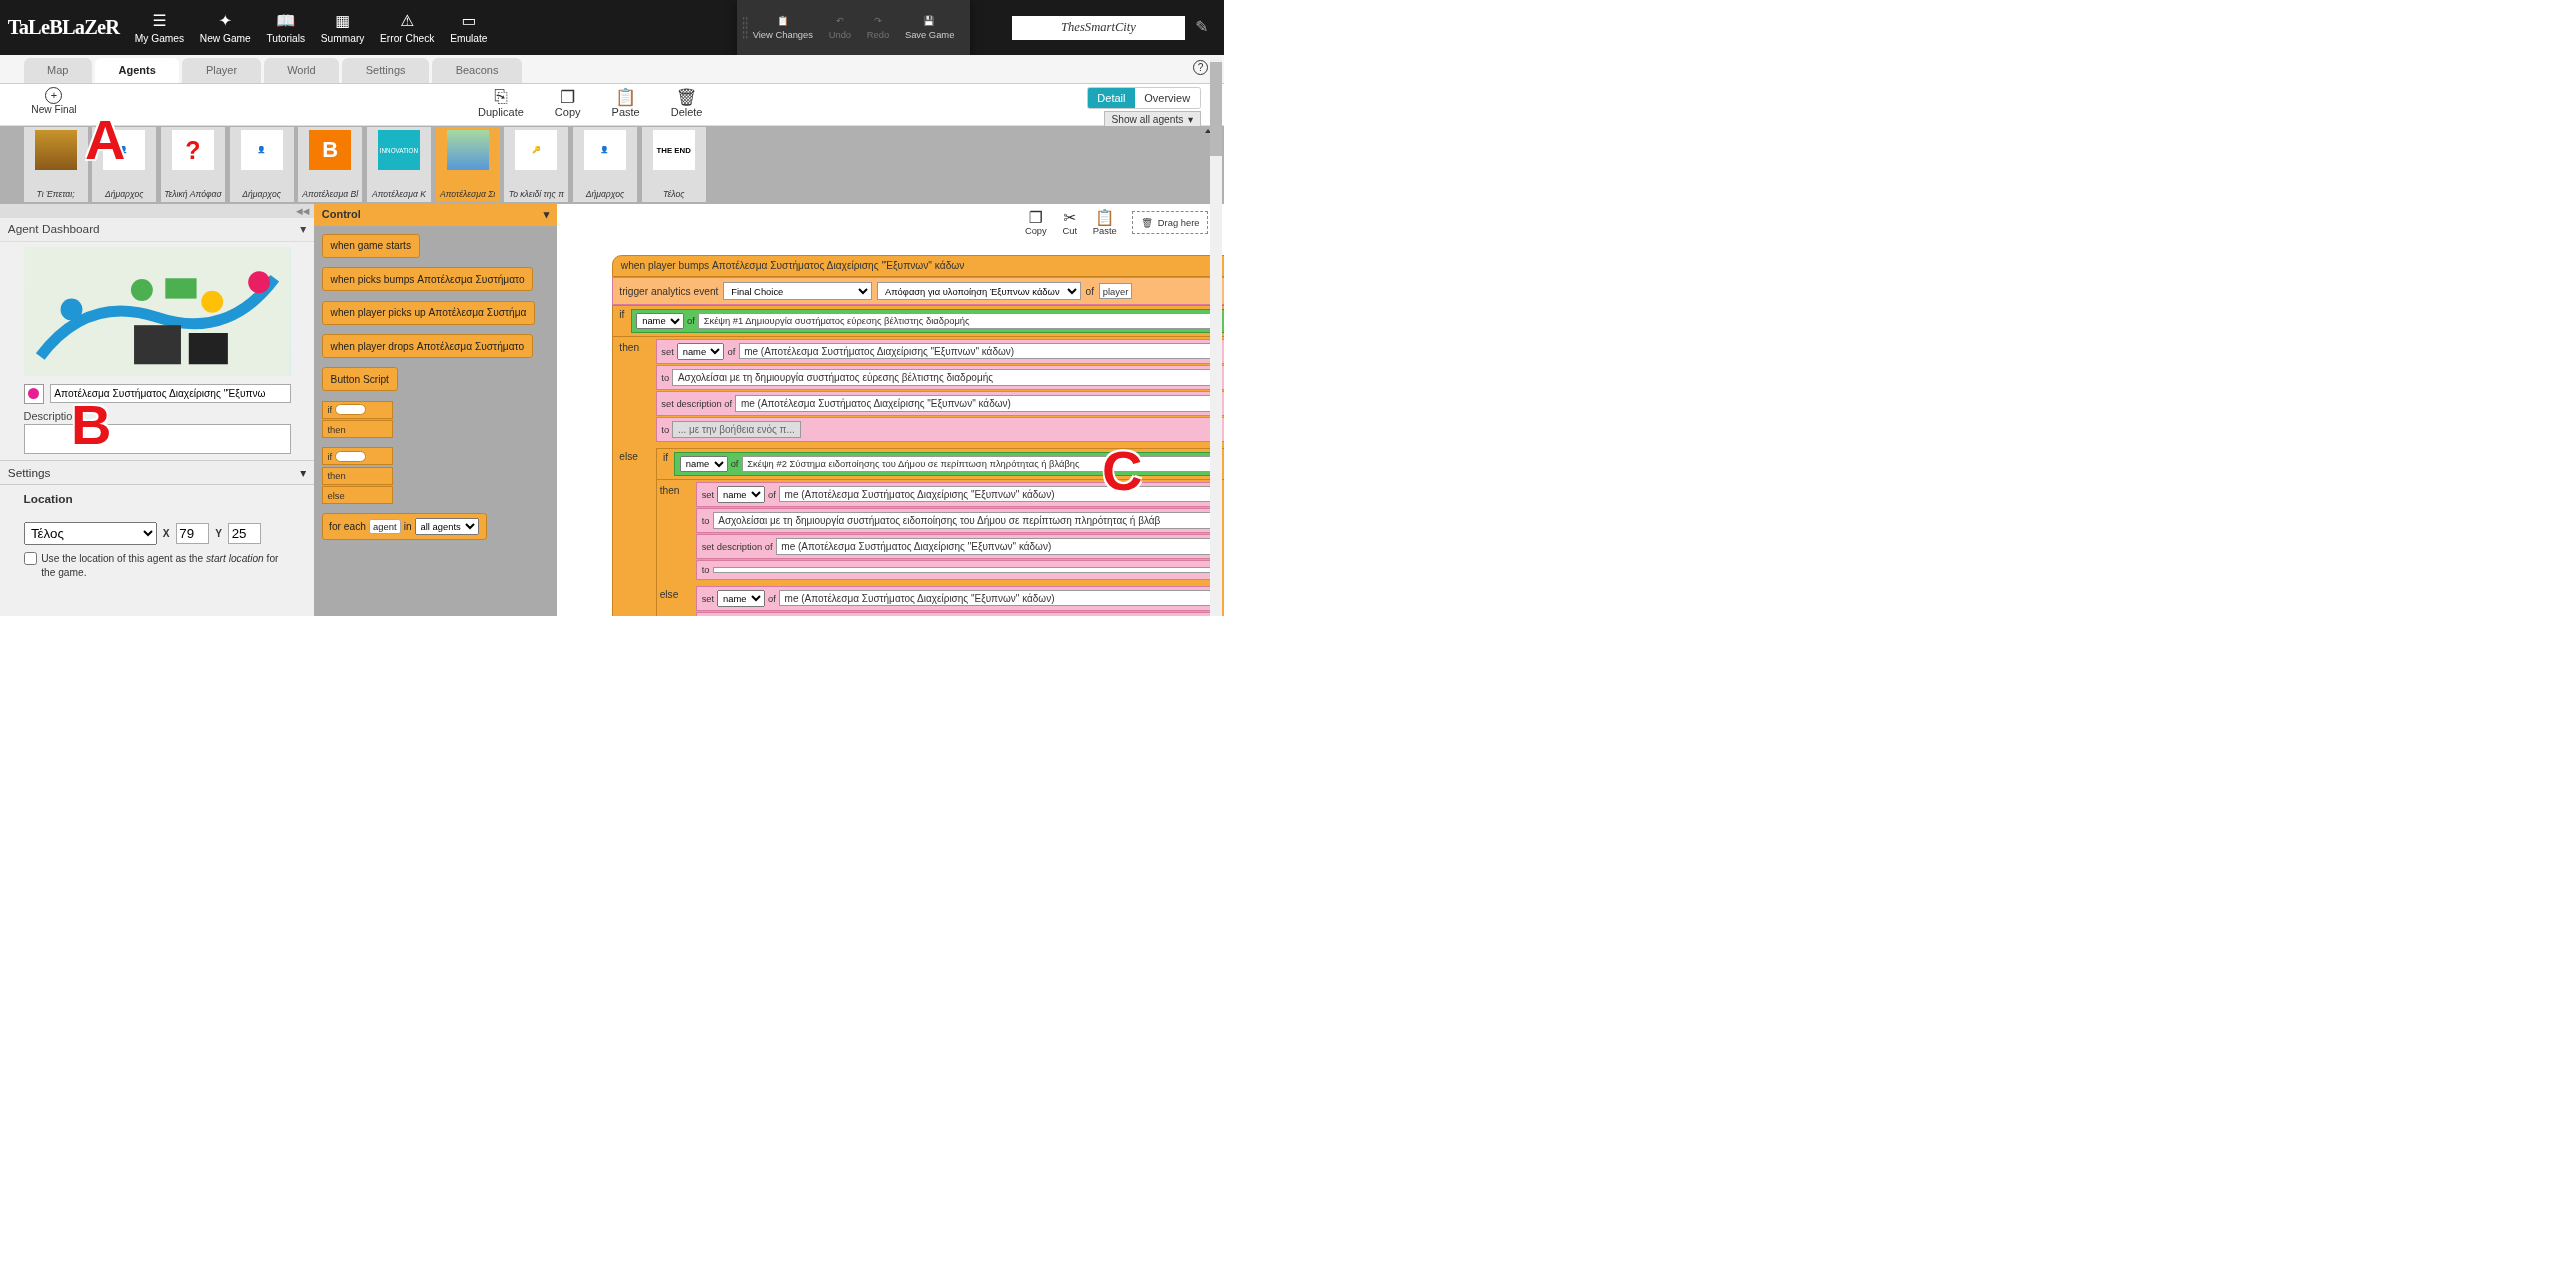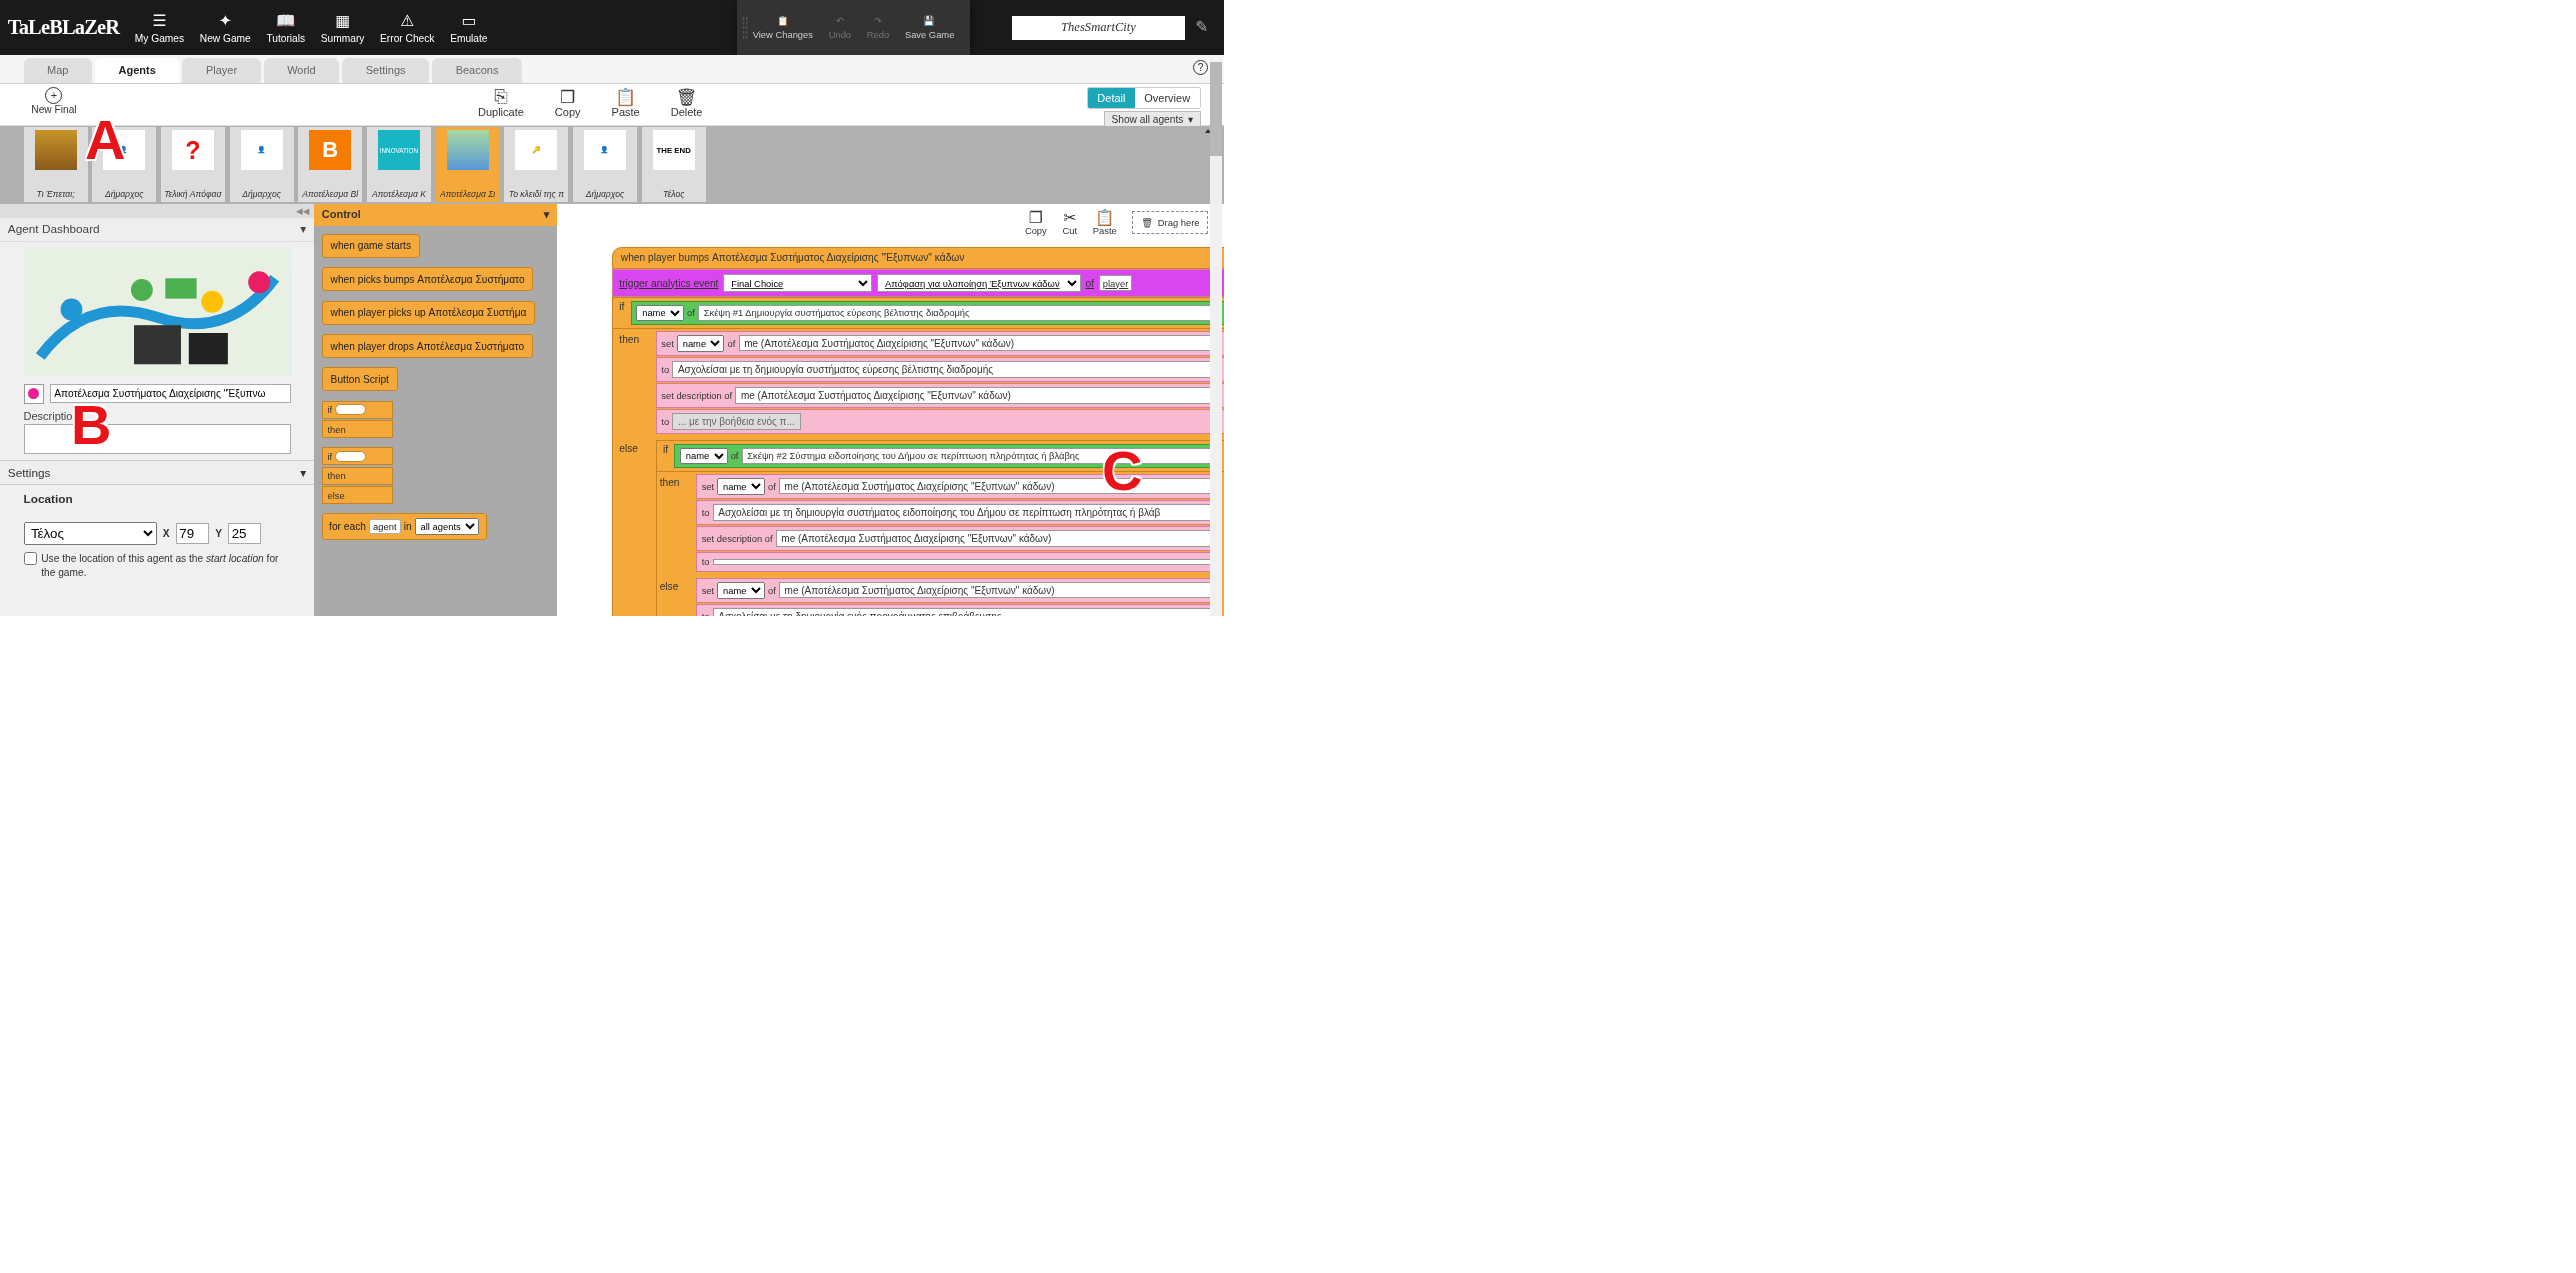--- a/index.html
+++ b/index.html
@@ -78,23 +78,23 @@
 .palblock.for { display:flex; gap:3.1px; align-items:center; padding:3.9px 6.3px;}
 .palblock.for .slot { background:#fff; padding:0.8px 3.1px; border-radius:2.4px; border:0.8px solid #aaa; font-size:9.4px;}
 .palblock.for select {font-size:9.4px; padding:0.8px;}
 
 
 .workspace { flex: 1; background: #fff; position: relative; overflow: hidden; }
 .wsactions { position: absolute; right: 15.7px; top: 4.7px; display: flex; gap: 15.7px; align-items: center; }
 .wsact { display: flex; flex-direction: column; align-items: center; font-size: 9.4px; }
 .wsact .ico { font-size: 15.7px; height: 17px; }
 .dragbox { border: 1.6px dashed #888; padding: 4.7px 7.8px; display: flex; gap: 4.7px; align-items: center; font-size: 9.4px; }
-.blockstack { position: absolute; left: 55px; top: 43px; width: 623px; }
+.blockstack { position: absolute; left: 55px; top: 51px; width: 623px; }
 .bhat { background: #f4a93a; border: 0.8px solid #c78320; border-radius: 9.4px 9.4px 0 0; padding: 4.7px 7.8px; font-size: 10.2px; }
-.btrigger { background: #d946ef; border: 0.8px solid #d87ba0; padding: 3.9px 6.3px; font-size: 10.2px; display: flex; gap: 4.7px; align-items: center; flex-wrap: wrap; text-decoration: underline; }
+.btrigger { background: #fdba74; border: 0.8px solid #d87ba0; padding: 3.9px 6.3px; font-size: 10.2px; display: flex; gap: 4.7px; align-items: center; flex-wrap: wrap; }
 .btrigger select, .btrigger .slot { border: 0.8px solid #999; background: #fff; padding: 1.6px 3.1px; font-size: 9.4px; }
 .bif { background: #f4a93a; border: 0.8px solid #c78320; padding: 3.1px 6.3px; display: flex; gap: 6.3px; font-size: 10.2px; }
 .bcond { background: #5cc65c; border: 0.8px solid #3a9a3a; padding: 2.4px 4.7px; display: flex; gap: 3.1px; align-items: center; font-size: 9.4px; flex:1;}
 .bcond select { font-size: 9.4px; padding: 0.8px;}
 .bcond .slot { background: #fff; border: 0.8px solid #999; padding: 1.6px 4.7px; font-size: 9.4px; flex:1; white-space:nowrap; overflow:hidden;}
 .bthen { background: #f4a93a; border-left: 0.8px solid #c78320; border-right: 0.8px solid #c78320; padding: 2.4px 6.3px 2.4px 6.3px; display: flex; gap:6.3px; font-size:10.2px;}
 .bthen .kw { padding-top:3.1px; width:30px;}
 .bbody { flex:1; display:flex; flex-direction:column;}
 .bset { background: #f7bad0; border: 0.8px solid #d87ba0; padding: 3.1px 4.7px; font-size: 9.4px; display: flex; gap: 3.1px; align-items: center; margin-bottom:1.6px; flex-wrap:wrap;}
 .bset select { font-size: 9.4px; padding: 0.8px;}

